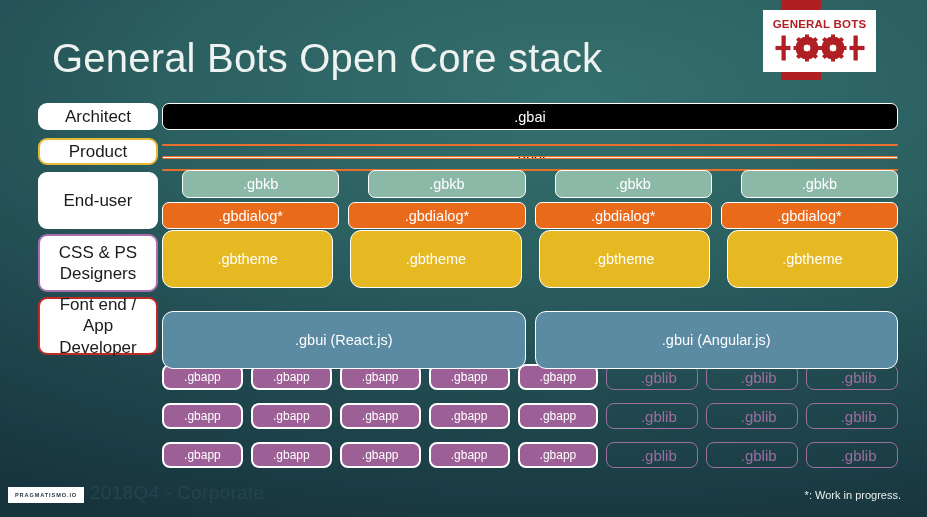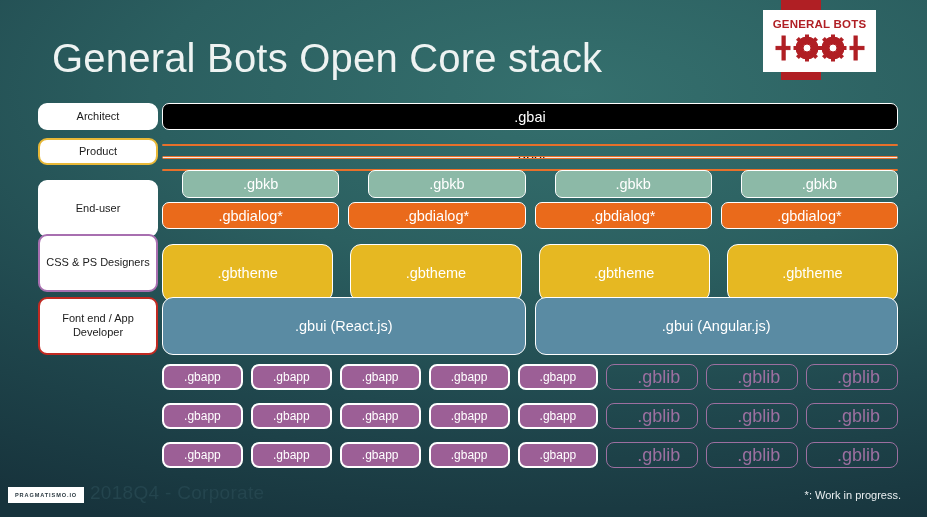--- a/index.html
+++ b/index.html
@@ -66,21 +66,21 @@
     position: absolute;
     left: 0;
     width: 120px;
     background: #ffffff;
     border-radius: 9px;
     display: flex;
     align-items: center;
     justify-content: center;
     text-align: center;
     color: #1b1b1b;
-    font-size: 11px;
+    font-size: 17px;
     line-height: 1.25;
     padding: 2px 4px;
   }
 
   
   #stack { position: absolute; left: 162px; top: 0; width: 736px; height: 100%; }
 
   .row { position: absolute; left: 0; width: 736px; display: flex; }
   .cell {
     border-radius: 7px;
@@ -94,21 +94,21 @@
   }
 
   
   .c-gbai   { background:#000000; color:#ffffff; border:1.5px solid #ffffff; }
   .c-gbot   { background:#ececec; color:#1b1b1b; border:1.5px solid #e8702a; }
   .c-gbkb   { background:#8cb9a7; color:#ffffff; border:1.5px solid #ffffff;margin-left:20px; }
   .c-gbdlg  { background:#ea6a1b; color:#ffffff; border:1.5px solid #ffffff; }
   .c-gbtheme{ background:#e6b822; color:#ffffff; border:1.5px solid #ffffff; border-radius:11px; }
   .c-gbui   { background:#5a8ba3; color:#ffffff; border:1.5px solid #ffffff; border-radius:11px; }
   .c-gbapp  { background:#9c5f96; color:#ffffff; border:2px solid #ffffff; border-radius:8px; font-size:12px; }
-  .c-gblib  { background:transparent; color:#9c6fa0; border:1.5px solid #9c6fa0; border-radius:8px; font-size:18px;padding-left:13px; }
+  .c-gblib  { background:transparent; color:#9c6fa0; border:1.5px solid #9c6fa0; border-radius:8px; font-size:15px;padding-left:13px; }
 
   
   #bottom-grid { position: absolute; left: 0; width: 736px; }
   .brow { display: flex; width: 736px; }
 
   
   #footer { position: absolute; left: 0; bottom: 0; width: 927px; height: 36px; }
   #pragmatismo-logo {
     position: absolute; left: 8px; top: 6px;
     width: 76px; height: 16px;
@@ -168,21 +168,21 @@
 
   <div id="slide-title">General Bots Open Core stack</div>
 
   <div id="sidebar">
       <div class="role" style="top: 103px; height: 27px; border: 2px solid rgb(255, 255, 255);">
         <span>Architect</span>
       </div>
       <div class="role" style="top: 138px; height: 27px; border: 2px solid rgb(232, 184, 55);">
         <span>Product</span>
       </div>
-      <div class="role" style="top: 180px; height: 57px; border: 2px solid rgb(255, 255, 255);">
+      <div class="role" style="top: 172px; height: 57px; border: 2px solid rgb(255, 255, 255);">
         <span>End-user</span>
       </div>
       <div class="role" style="top: 234px; height: 58px; border: 2px solid rgb(168, 111, 176);">
         <span>CSS &amp; PS Designers</span>
       </div>
       <div class="role" style="top: 297px; height: 58px; border: 2px solid rgb(193, 42, 34);">
         <span>Font end / App Developer</span>
       </div>
     </div>
 
@@ -304,35 +304,35 @@
         <div class="cell c-gbdlg" style="flex: 1 1 0%; height: 100%;">
           <span>.gbdialog*</span>
         </div>
         <div class="cell c-gbdlg" style="flex: 1 1 0%; height: 100%;">
           <span>.gbdialog*</span>
         </div>
         <div class="cell c-gbdlg" style="flex: 1 1 0%; height: 100%;">
           <span>.gbdialog*</span>
         </div>
       </div>
-      <div class="row" style="top: 244px; height: 58px; gap: 17px;">
+      <div class="row" style="top: 230px; height: 58px; gap: 17px;">
         <div class="cell c-gbtheme" style="flex: 1 1 0%; height: 100%;">
           <span>.gbtheme</span>
         </div>
         <div class="cell c-gbtheme" style="flex: 1 1 0%; height: 100%;">
           <span>.gbtheme</span>
         </div>
         <div class="cell c-gbtheme" style="flex: 1 1 0%; height: 100%;">
           <span>.gbtheme</span>
         </div>
         <div class="cell c-gbtheme" style="flex: 1 1 0%; height: 100%;">
           <span>.gbtheme</span>
         </div>
       </div>
-      <div class="row" style="top: 297px; height: 58px; gap: 9px;">
+      <div class="row" style="top: 311px; height: 58px; gap: 9px;">
         <div class="cell c-gbui" style="flex: 1 1 0%; height: 100%;">
           <span>.gbui (React.js)</span>
         </div>
         <div class="cell c-gbui" style="flex: 1 1 0%; height: 100%;">
           <span>.gbui (Angular.js)</span>
         </div>
       </div>
     </div>
 
   <div id="footer">

